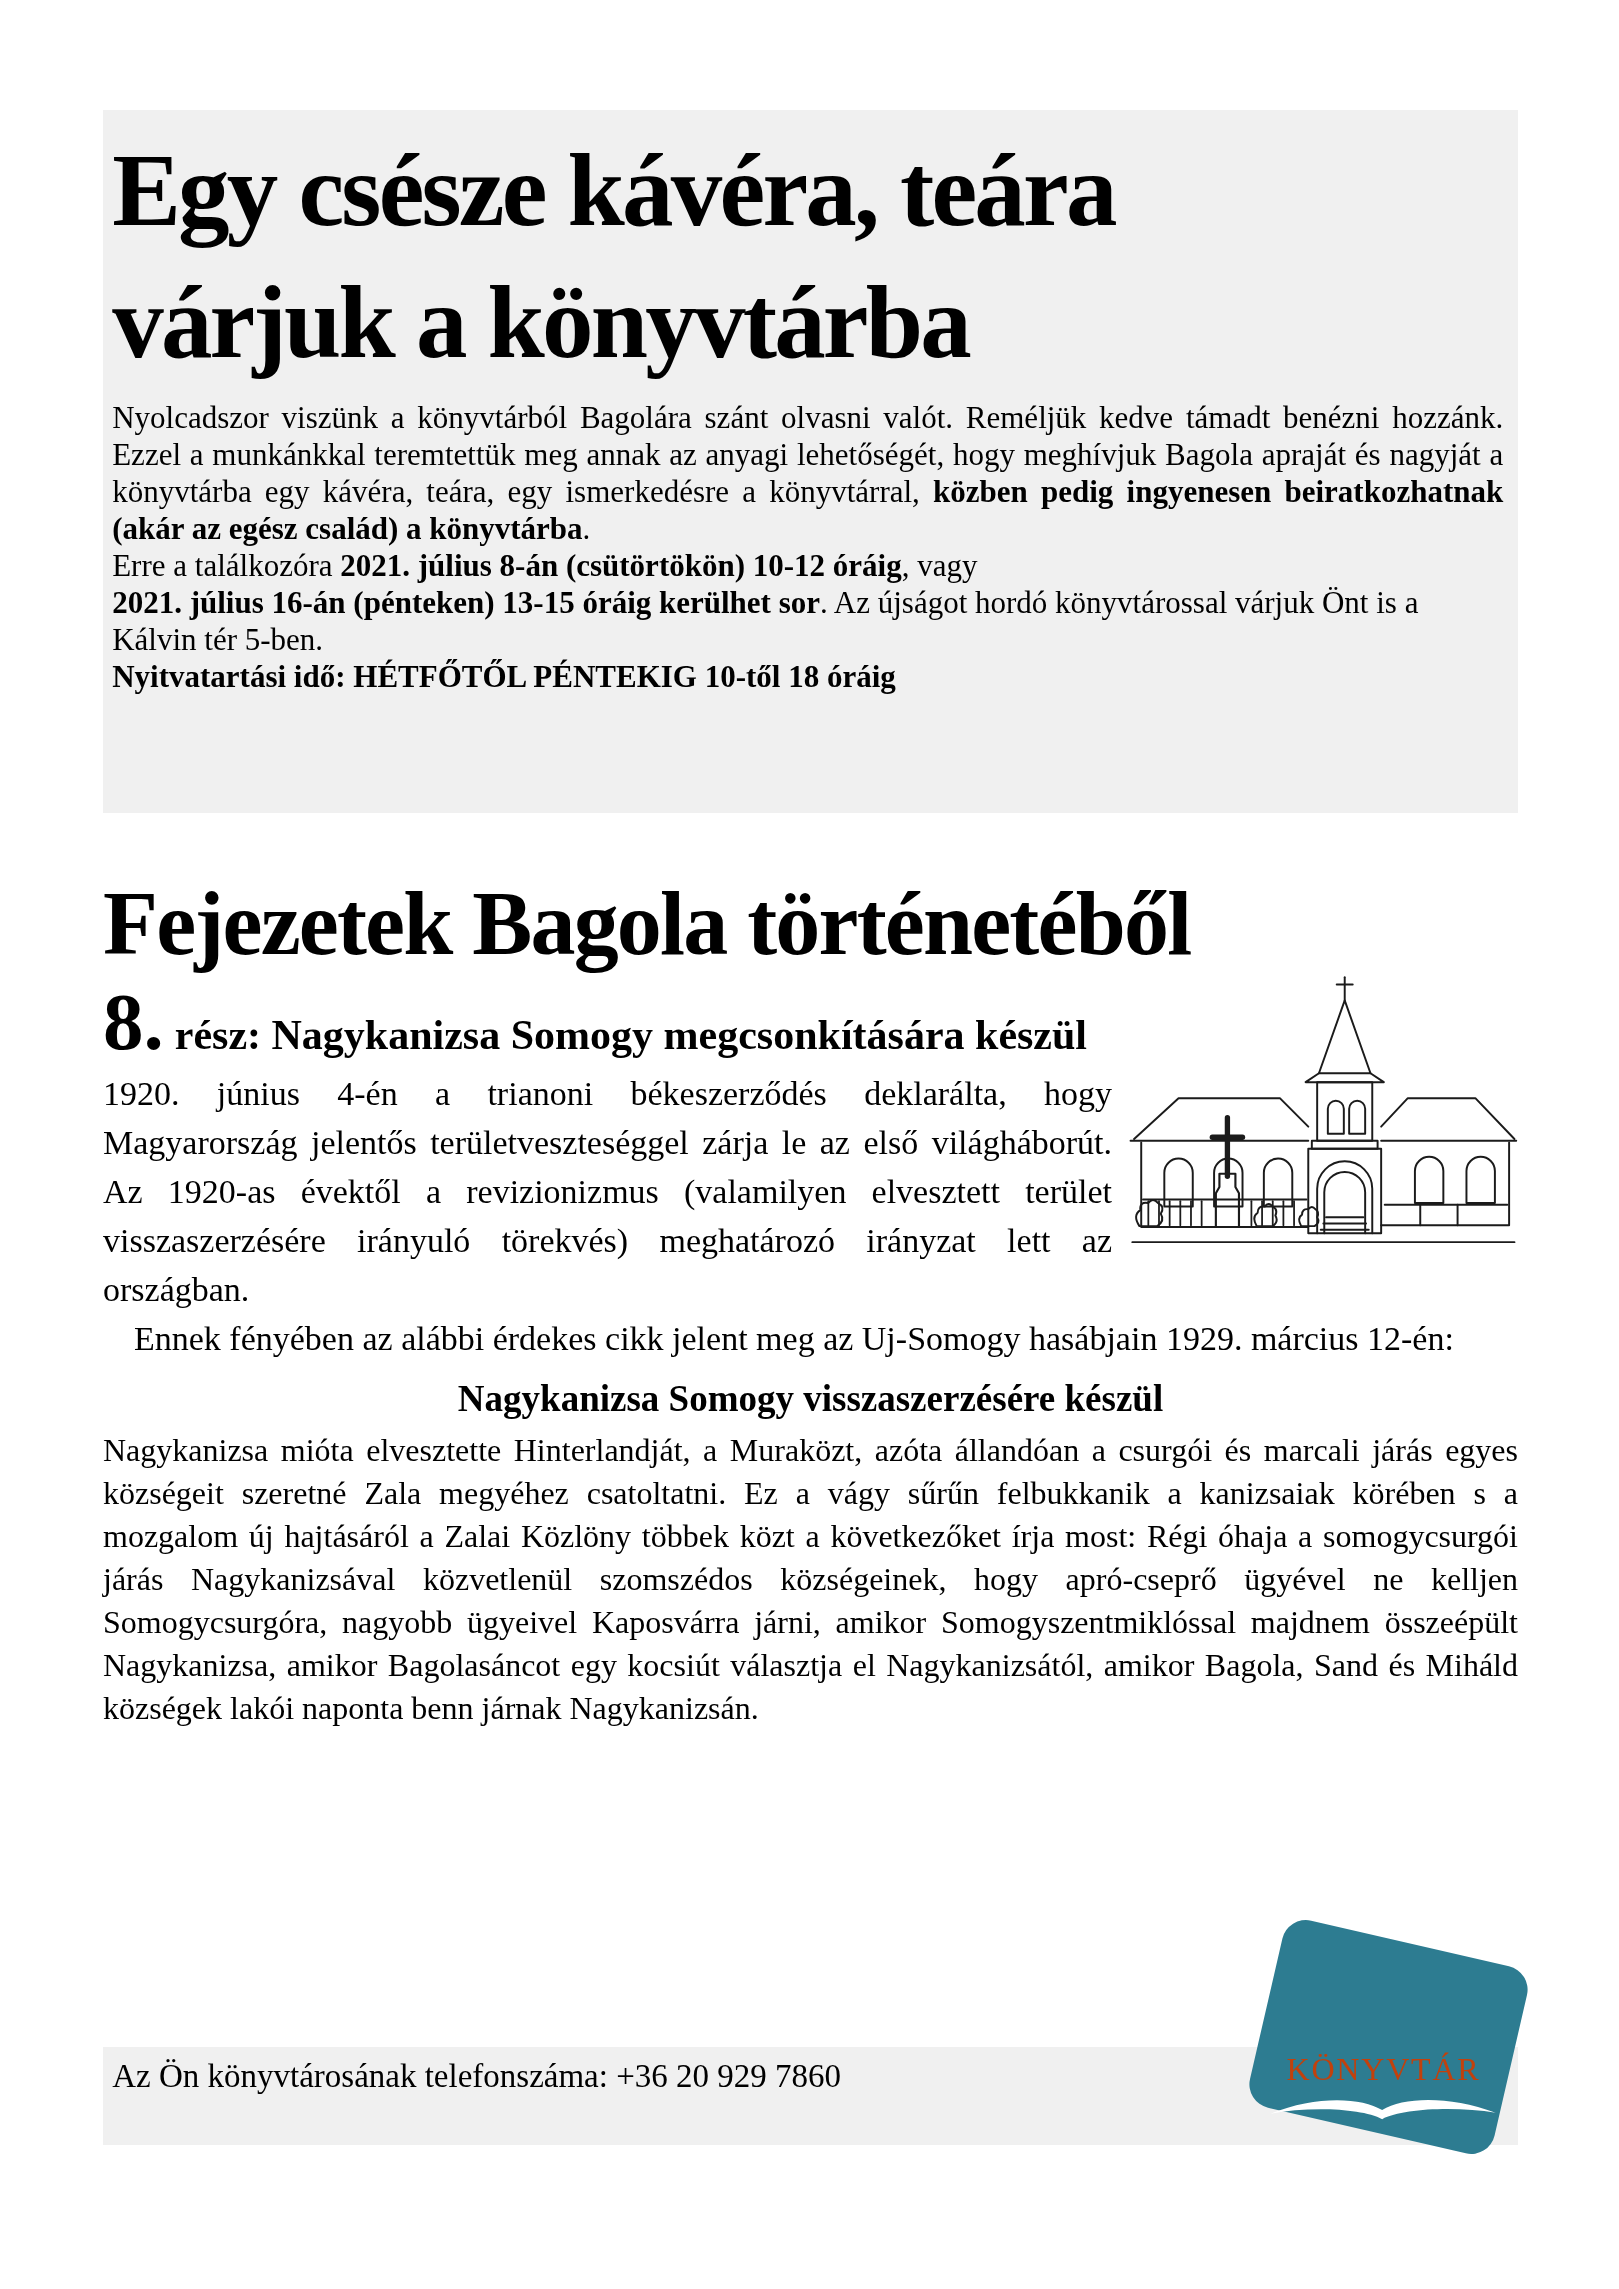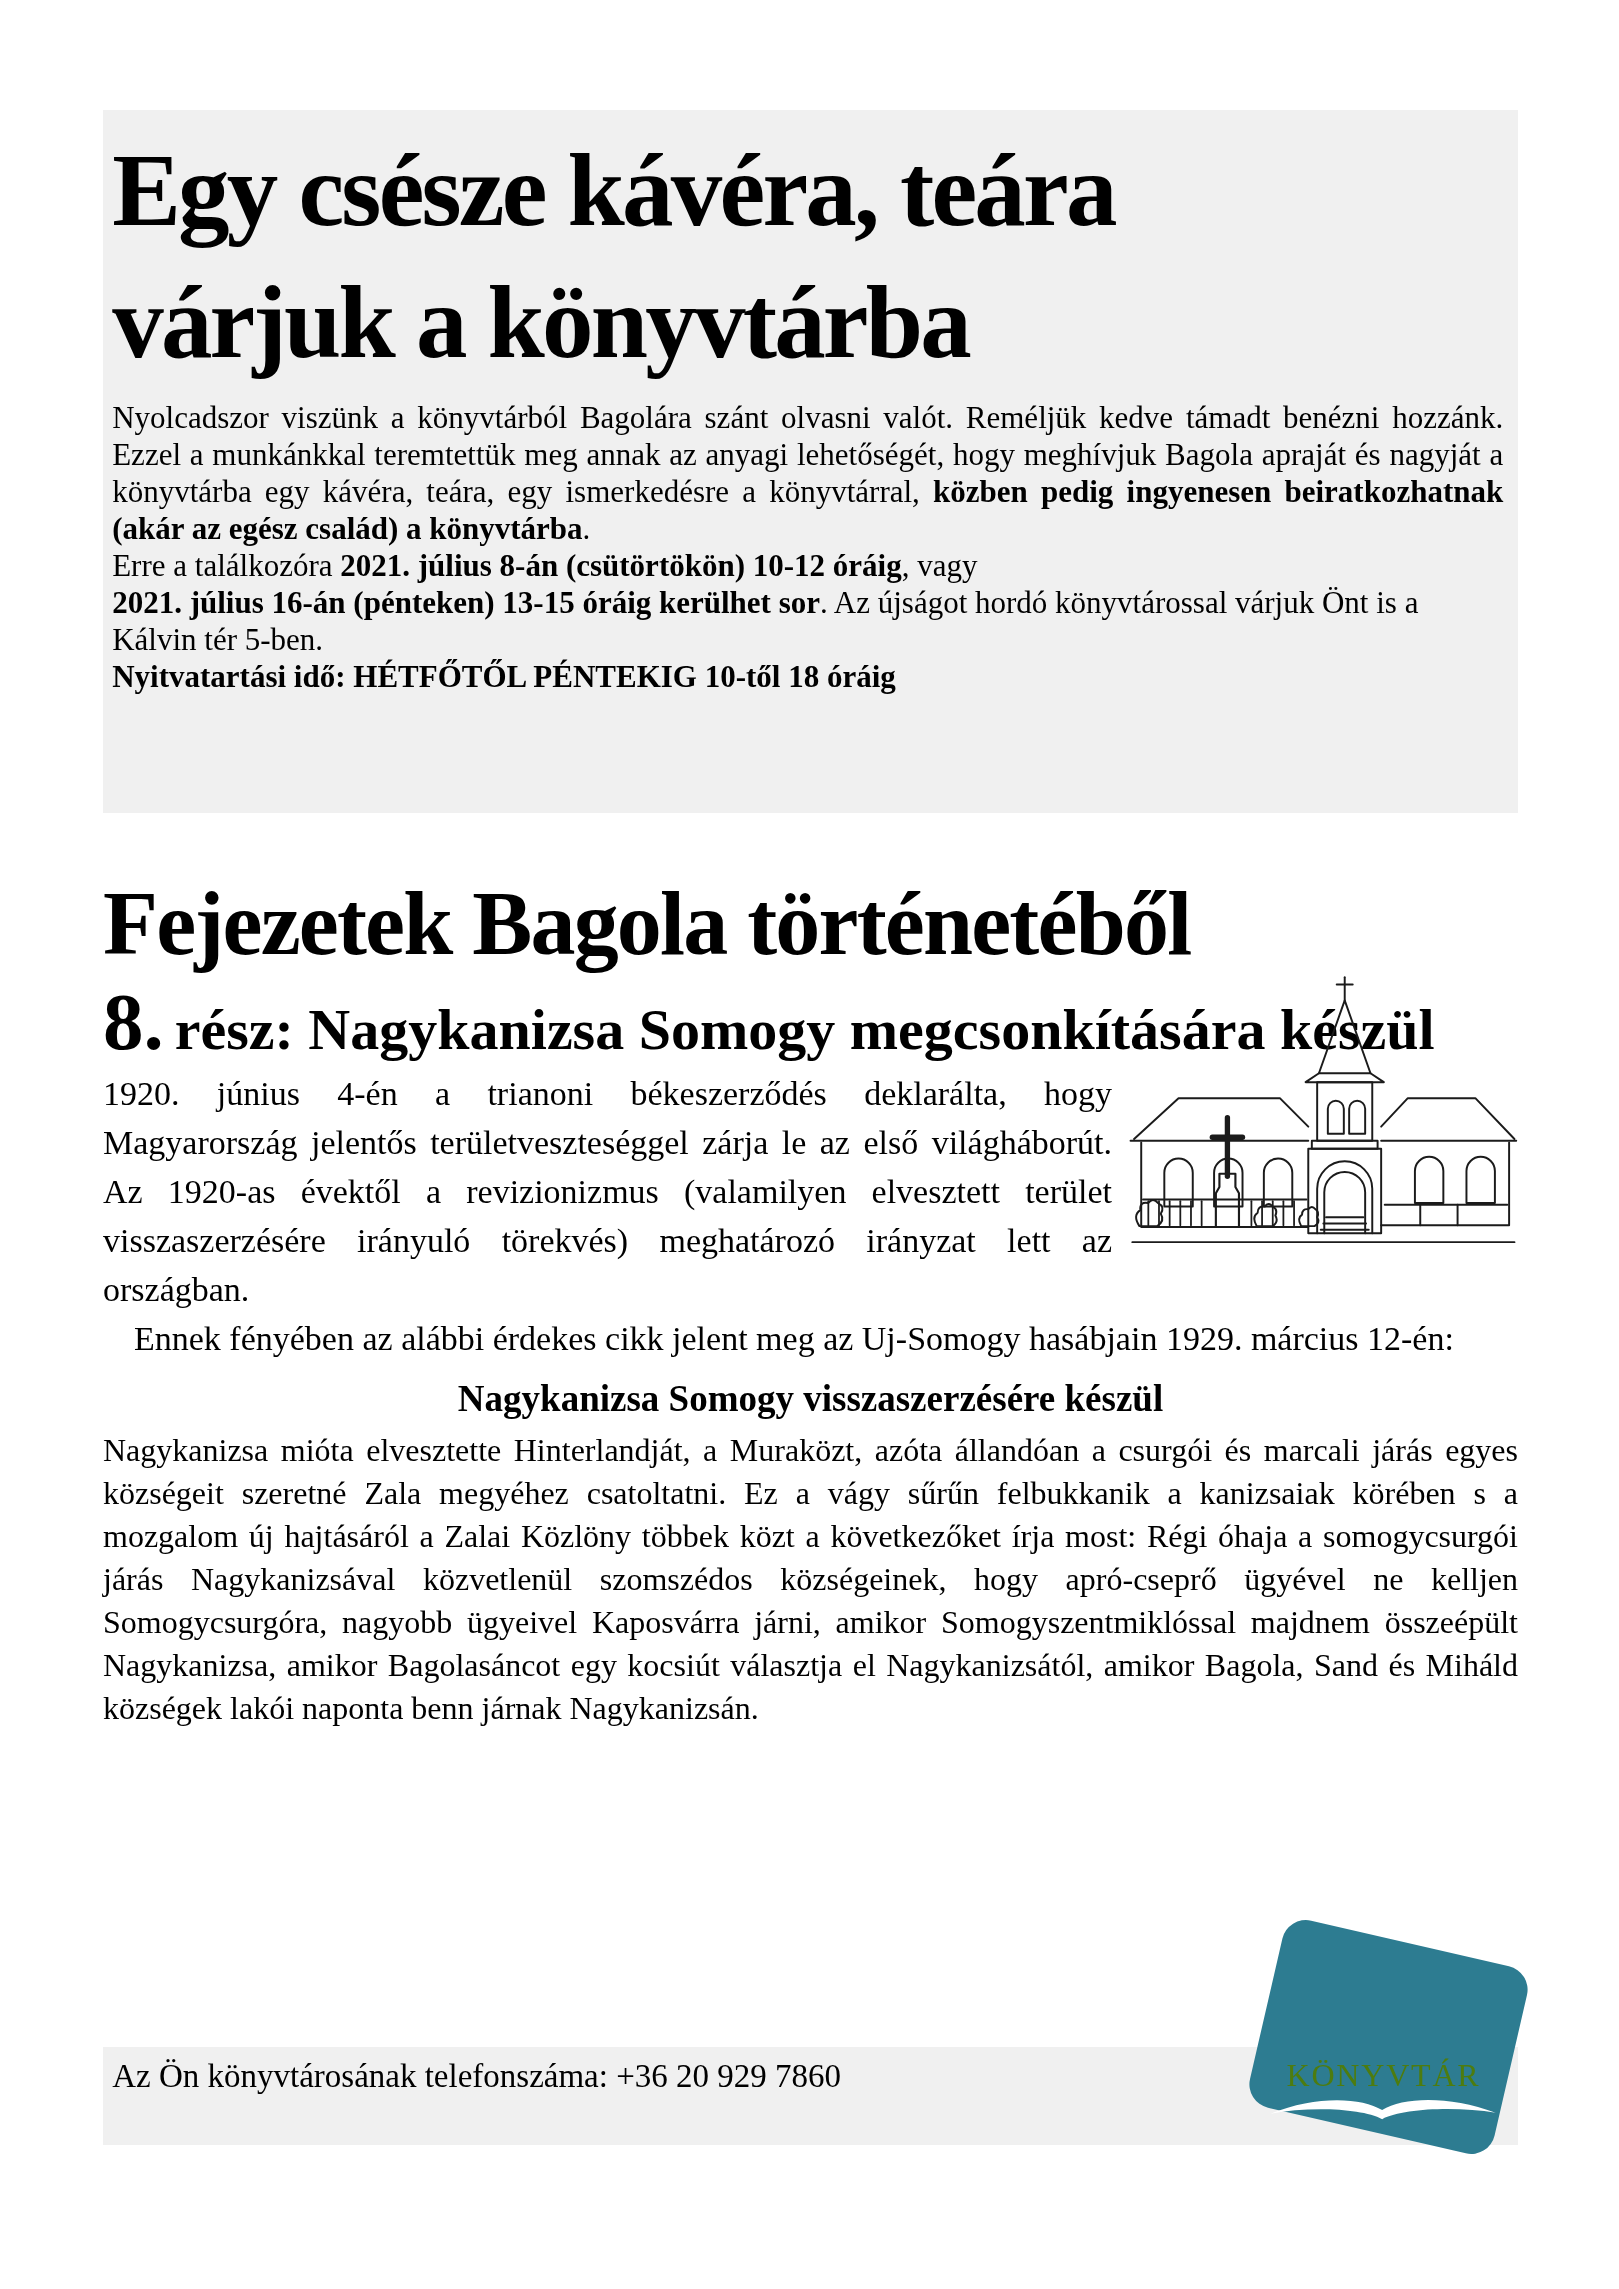--- a/index.html
+++ b/index.html
@@ -22,21 +22,21 @@
   .lead-para { margin-top:11px; }
   .bold { font-weight:bold; }
 
   
   .history { position:absolute; left:103px; top:879px; width:1415px; }
   .history-title {
     margin:0; font-size:90px; line-height:1.0; font-weight:bold; letter-spacing:-1.8px;
   }
   .part-line { margin:13px 0 5.5px 0; line-height:1; }
   .part-num  { font-size:81px; font-weight:bold; }
-  .part-title{ font-size:58px; font-weight:bold; margin-left:11px; }
+  .part-title{ font-size:42px; font-weight:bold; margin-left:11px; }
 
   .lede { font-size:34px; line-height:49px; margin:0; }
   .lede2 { text-indent:31px; }
 
   .church-float { float:right; width:393px; height:185px; margin:0 0 3.7px 13px; position:relative; }
   .church-float svg { position:absolute; top:-97px; left:1.8px; width:391px; height:279px; display:block; }
 
   .article-heading {
     margin:14.8px 0 7.4px 0; text-align:center; font-size:37px; font-weight:bold; line-height:1.2;
   }
@@ -54,22 +54,22 @@
     border-bottom:4.6px solid #1560c8; padding-bottom:0.9px; cursor:pointer;
   }
 
   
   .logo { position:absolute; left:1241px; top:1922px; width:295px; height:231px; z-index:2; }
   .logo-bg {
     position:absolute; left:22px; top:18.5px; width:251px; height:192px;
     background:#2d7c91; border-radius:24px; transform:rotate(13deg);
   }
   .logo-label {
-    position:absolute; left:20px; top:137px; width:245px; text-align:center;
-    color:#4d7c0f; font-size:32px; letter-spacing:1.8px; line-height:1;
+    position:absolute; left:20px; top:131px; width:245px; text-align:center;
+    color:#c2410c; font-size:32px; letter-spacing:1.8px; line-height:1;
     font-family:"Liberation Serif", serif;
   }
   .logo-book { position:absolute; left:24px; top:164px; width:238px; height:37px; }
 </style>
 </head>
 <body>
 
 <div class="page">
 
   <header class="lead-box">

